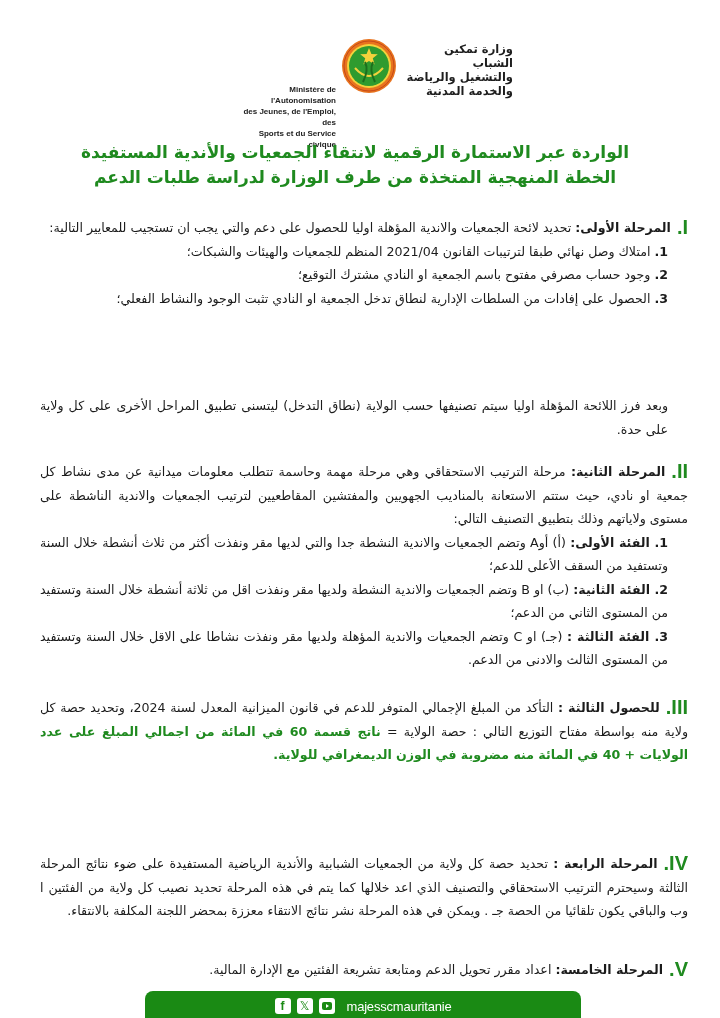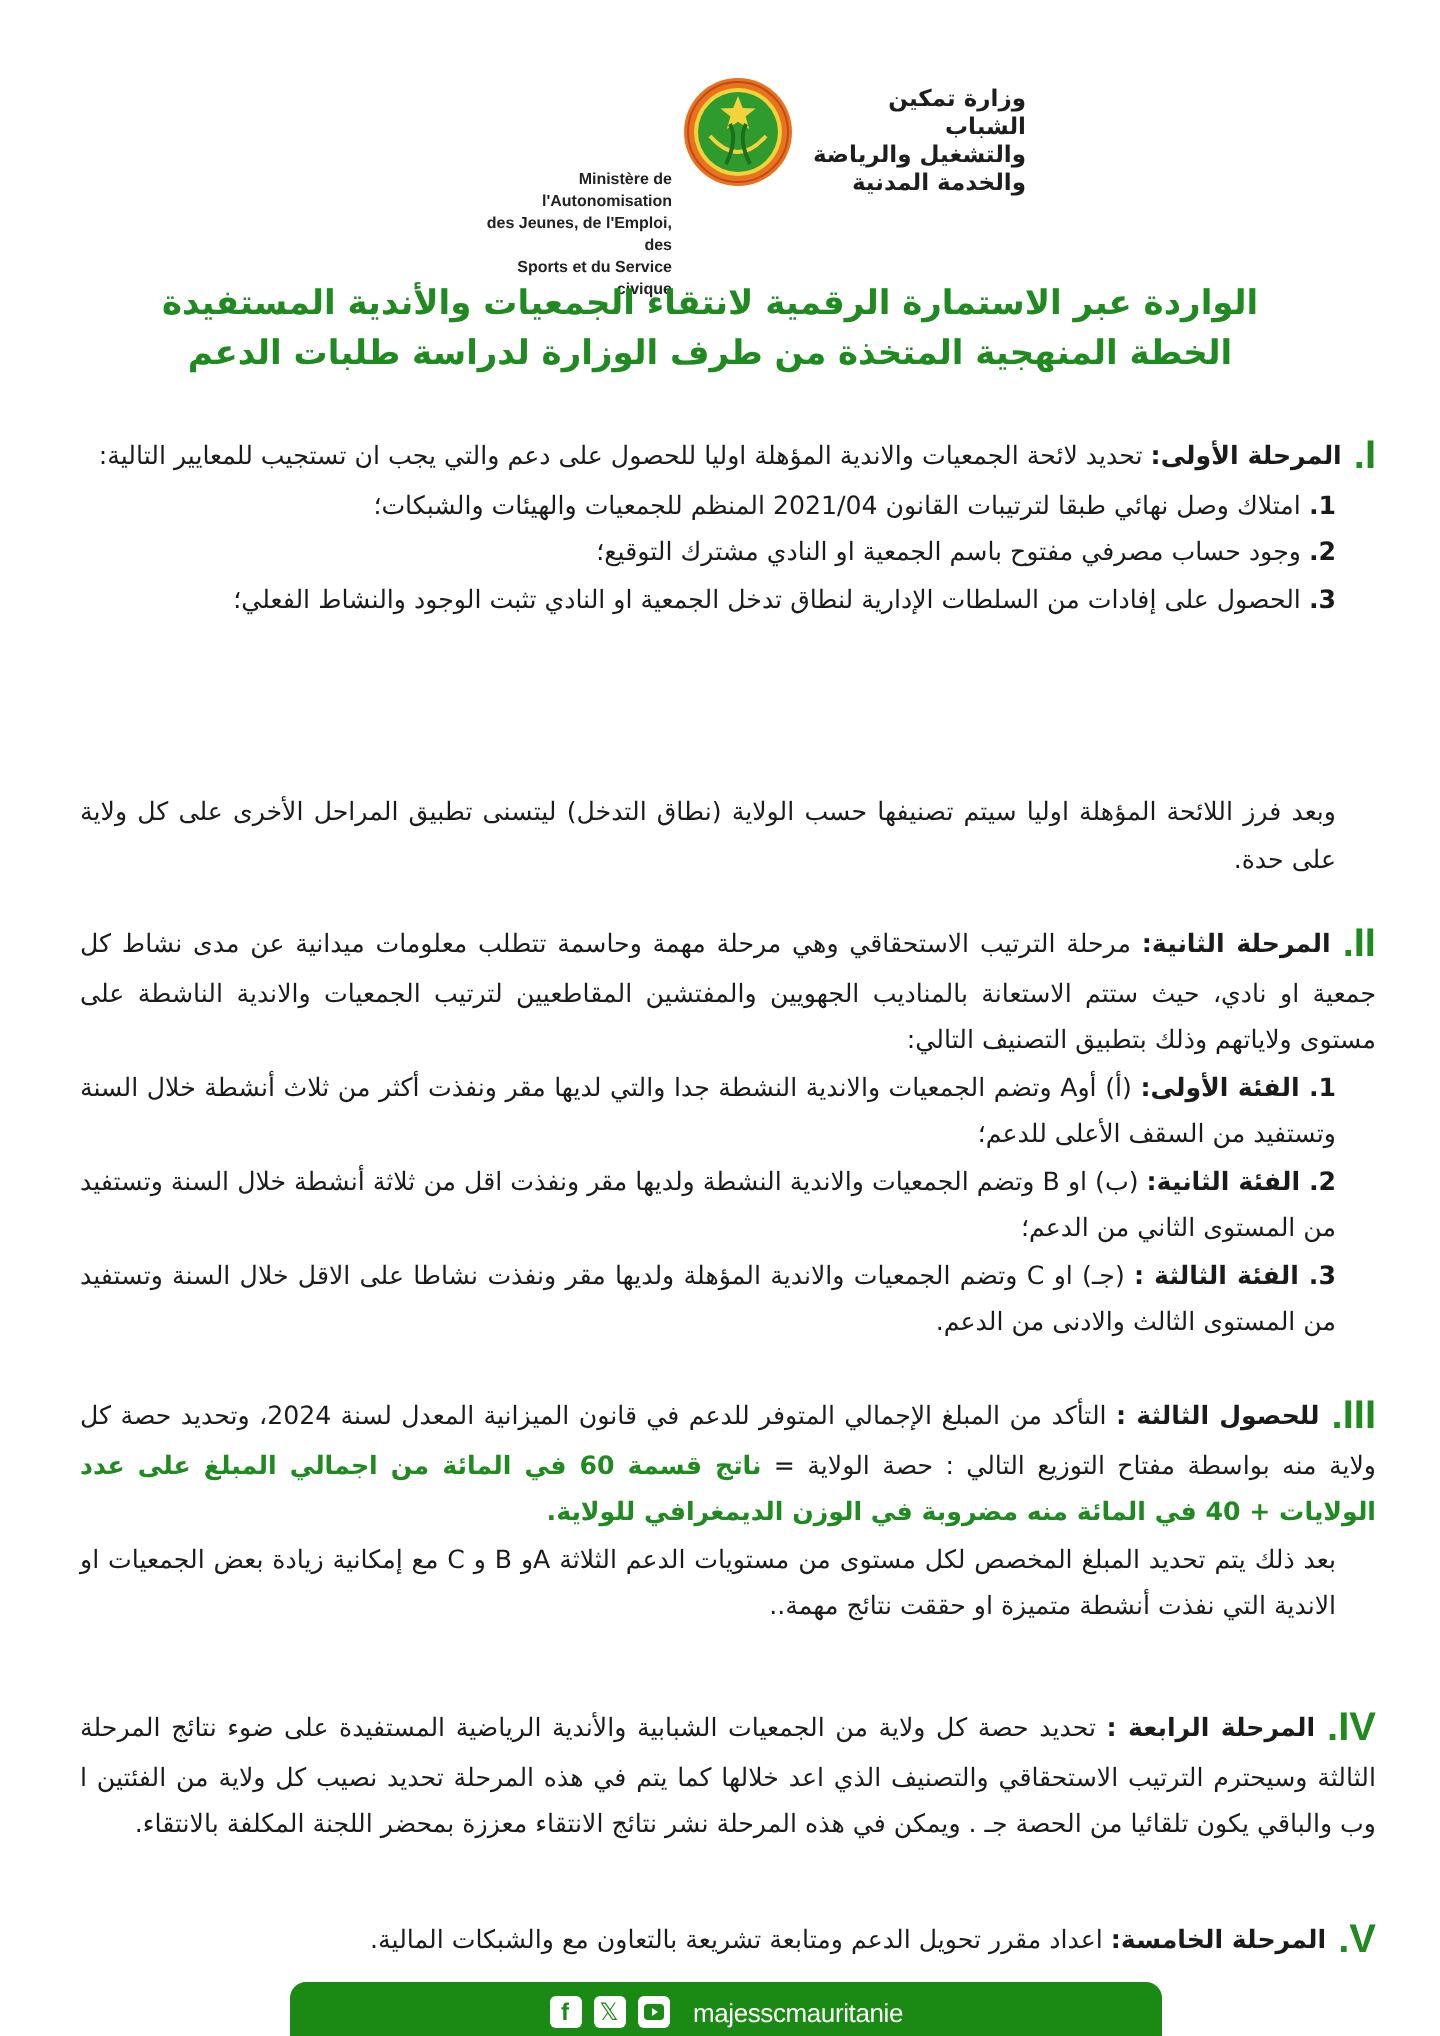--- a/index.html
+++ b/index.html
@@ -86,32 +86,31 @@
     <p><span class="bold">1.</span><span class="bold"> الفئة الأولى:</span><span> (أ) أوA وتضم الجمعيات والاندية النشطة جدا والتي لديها مقر ونفذت أكثر من ثلاث أنشطة خلال السنة وتستفيد من السقف الأعلى للدعم؛</span></p>
     <p><span class="bold">2.</span><span class="bold"> الفئة الثانية:</span><span> (ب) او B وتضم الجمعيات والاندية النشطة ولديها مقر ونفذت اقل من ثلاثة أنشطة خلال السنة وتستفيد من المستوى الثاني من الدعم؛</span></p>
     <p><span class="bold">3.</span><span class="bold"> الفئة الثالثة :</span><span> (جـ) او C وتضم الجمعيات والاندية المؤهلة ولديها مقر ونفذت نشاطا على الاقل خلال السنة وتستفيد من المستوى الثالث والادنى من الدعم.</span></p>
   </div>
 </div>
 
 <div class="section" style="top:696px;">
   <p>
     <span class="roman">III.</span><span class="bold">للحصول الثالثة :</span><span> التأكد من المبلغ الإجمالي المتوفر للدعم في قانون الميزانية المعدل لسنة 2024، وتحديد حصة كل ولاية منه بواسطة مفتاح التوزيع التالي : حصة الولاية = </span><span class="green">ناتج قسمة 60 في المائة من اجمالي المبلغ على عدد الولايات + 40 في المائة منه مضروبة في الوزن الديمغرافي للولاية.</span>
   </p>
-  <p class="indent">بعد ذلك يتم تحديد المبلغ المخصص لكل مستوى من مستويات الدعم الثلاثة Aو B و C مع إمكانية زيادة بعض الجمعيات او الاندية التي نفذت أنشطة متميزة او حققت نتائج مهمة..</p>
 </div>
 
 <div class="section" style="top:852px;">
   <p>
     <span class="roman">IV.</span><span class="bold">المرحلة الرابعة :</span><span> تحديد حصة كل ولاية من الجمعيات الشبابية والأندية الرياضية المستفيدة على ضوء نتائج المرحلة الثالثة وسيحترم الترتيب الاستحقاقي والتصنيف الذي اعد خلالها كما يتم في هذه المرحلة تحديد نصيب كل ولاية من الفئتين ا وب والباقي يكون تلقائيا من الحصة جـ . ويمكن في هذه المرحلة نشر نتائج الانتقاء معززة بمحضر اللجنة المكلفة بالانتقاء.</span>
   </p>
 </div>
 
 <div class="section" style="top:958px;">
   <p>
-    <span class="roman">V.</span><span class="bold">المرحلة الخامسة:</span><span> اعداد مقرر تحويل الدعم ومتابعة تشريعة بالتعاون مع والشبكات المالية.</span>
+    <span class="roman">V.</span><span class="bold">المرحلة الخامسة:</span><span> اعداد مقرر تحويل الدعم ومتابعة تشريعة الفئتين مع الإدارة المالية.</span>
   </p>
 </div>
 
 <div class="footer">
   <span class="ic">f</span>
   <span class="ic" style="font-weight:normal;">𝕏</span>
   <span class="ic">
     <svg width="10" height="8" viewBox="0 0 10 8">
         <rect x="0" y="0" width="10" height="8" rx="2" fill="#1a8a14"></rect>
         <path d="M4 2 L7 4 L4 6z" fill="#fff"></path>

